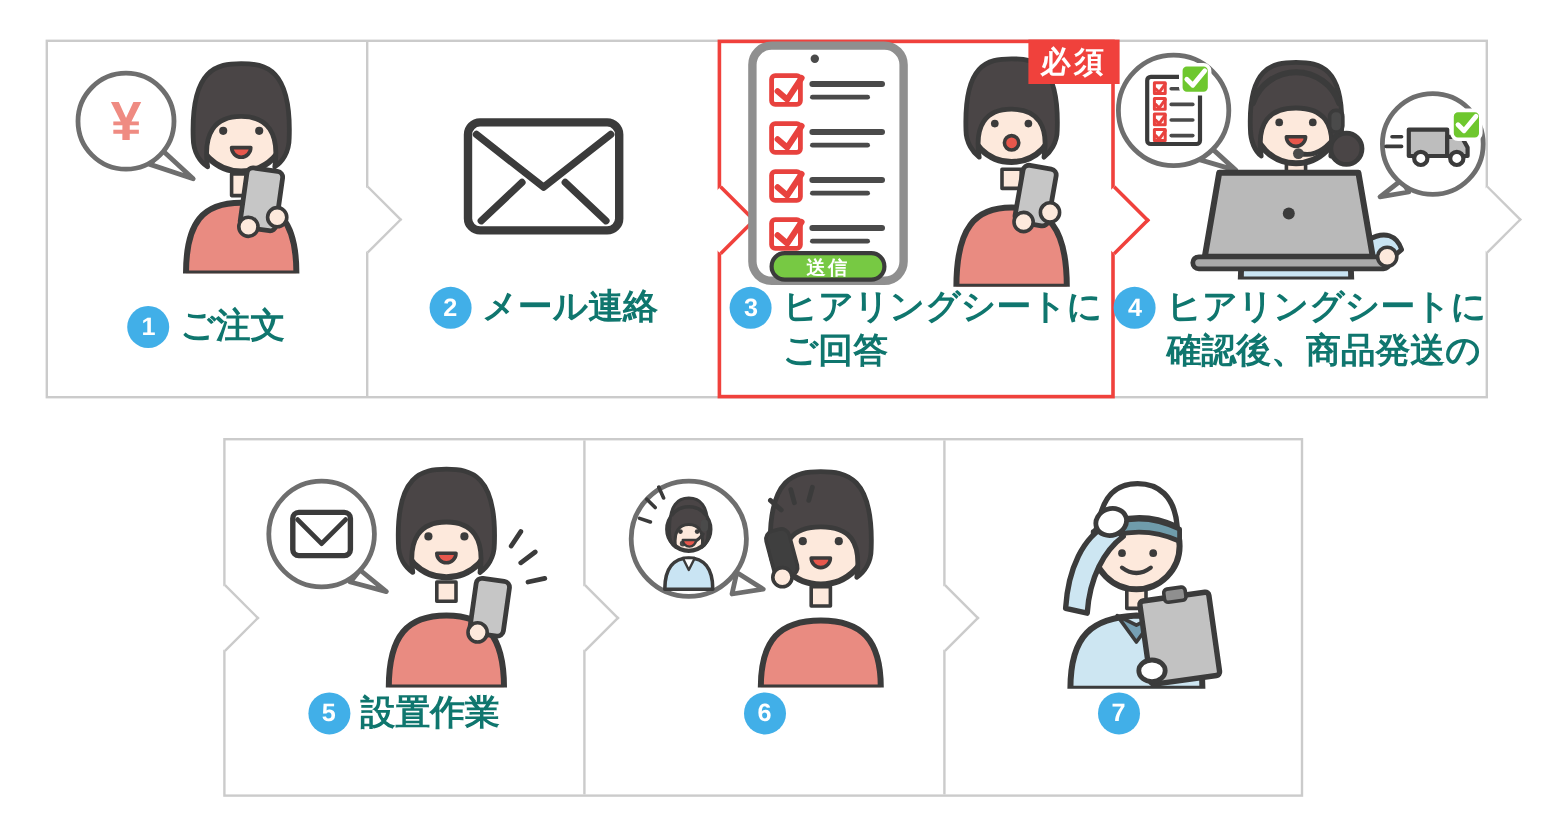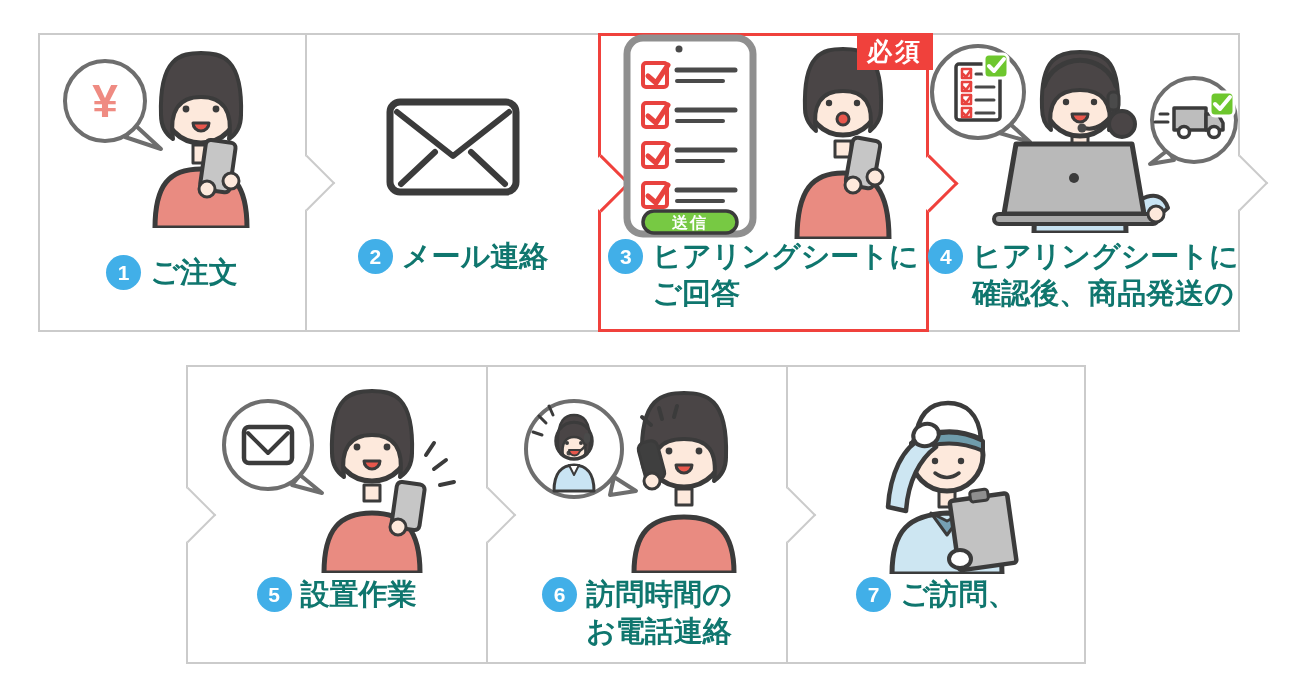--- a/index.html
+++ b/index.html
@@ -317,24 +317,20 @@
             </g>
             <circle cx="140" cy="98" r="8" fill="#fde9dc" stroke="#3b3b3b" stroke-width="3"></circle>
             <path d="M150 36 l-3 -11 M162 34 l3 -11 M139 42 l-9 -8" stroke="#3b3b3b" stroke-width="4"></path>
           </g>
         </g>
       </svg>
     </div>
     <div class="label-row">
       <div class="label">
         <div class="num">6</div>
-        <div class="lines">
-          <div>訪問時間の</div>
-          <div>お電話連絡</div>
-        </div>
       </div>
     </div>
   </div>
 
   <div class="cell row-bottom" style="left:787px;top:365px;width:299px;">
     <div class="illus">
       <svg width="210" height="195" viewBox="0 0 210 195" style="margin-top:12px">
         <g stroke-linecap="round" stroke-linejoin="round">
           <g>
             <rect x="107" y="112" width="16" height="16" fill="#fde9dc" stroke="#3b3b3b" stroke-width="3"></rect>
@@ -356,19 +352,18 @@
             </g>
             <ellipse cx="128" cy="180" rx="11" ry="9" fill="#fff" stroke="#3b3b3b" stroke-width="4"></ellipse>
           </g>
         </g>
       </svg>
     </div>
     <div class="label-row">
       <div class="label">
         <div class="num">7</div>
         <div class="lines">
-          <div>ご訪問、</div>
         </div>
       </div>
     </div>
   </div>
 
 </div>
 
 </body></html>

